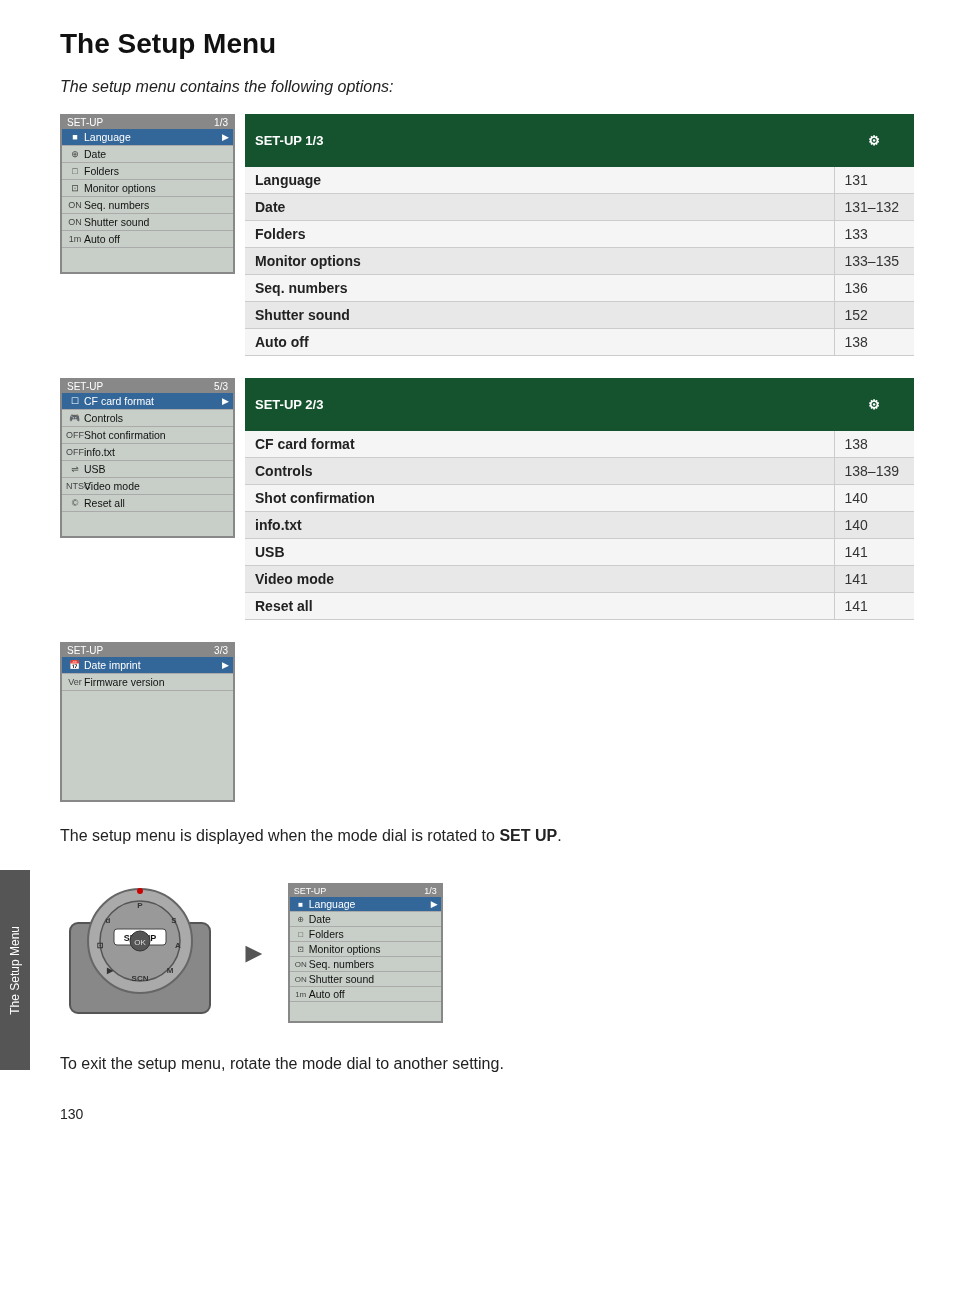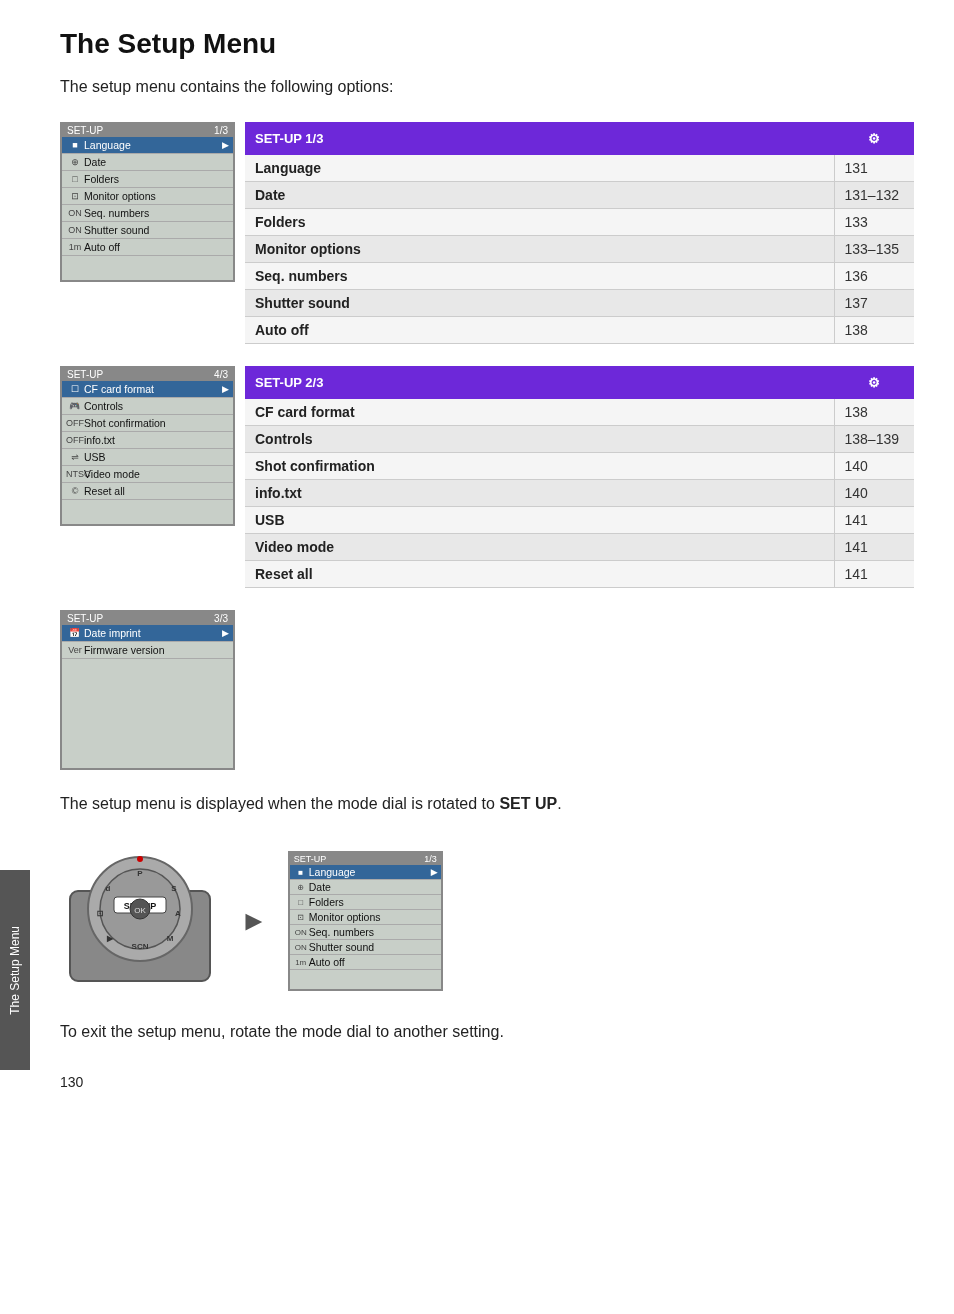--- a/index.html
+++ b/index.html
@@ -41,22 +41,23 @@
     
     .page-title {
       font-size: 28px;
       font-weight: 900;
       margin-bottom: 18px;
       color: #111;
     }
 
     .intro-text {
       font-size: 16px;
-      margin-bottom: 26px;
+      margin-bottom: 18px;
       color: #222;
+      font-style: italic;
     }
 
     
     .section-block {
       display: flex;
       flex-direction: row;
       margin-bottom: 22px;
       align-items: flex-start;
     }
 
@@ -121,23 +122,23 @@
     }
 
     
     .info-table {
       flex: 1;
       border-collapse: collapse;
       font-size: 14px;
     }
 
     .info-table thead tr th {
-      background: #6d28d9;
+      background: #14532d;
       color: #fff;
-      padding: 9px 10px;
+      padding: 19px 10px;
       font-size: 13px;
       font-weight: bold;
     }
 
     .info-table thead tr th:first-child {
       text-align: left;
     }
 
     .info-table thead tr th:last-child {
       text-align: center;
@@ -314,34 +315,34 @@
             <tr>
               <td>Monitor options</td>
               <td>133–135</td>
             </tr>
             <tr>
               <td>Seq. numbers</td>
               <td>136</td>
             </tr>
             <tr>
               <td>Shutter sound</td>
-              <td>137</td>
+              <td>152</td>
             </tr>
             <tr>
               <td>Auto off</td>
               <td>138</td>
             </tr>
           </tbody>
         </table>
       </div>
       <div class="section-block">
         <div class="lcd-panel">
           <div class="lcd-header">
             <span>SET-UP</span>
-            <span>4/3</span>
+            <span>5/3</span>
           </div>
           <div class="lcd-row selected">
             <span class="lcd-icon">☐</span>
             <span class="lcd-label">CF card format</span>
             <span class="lcd-arrow">▶</span>
           </div>
           <div class="lcd-row">
             <span class="lcd-icon">🎮</span>
             <span class="lcd-label">Controls</span>
           </div>

